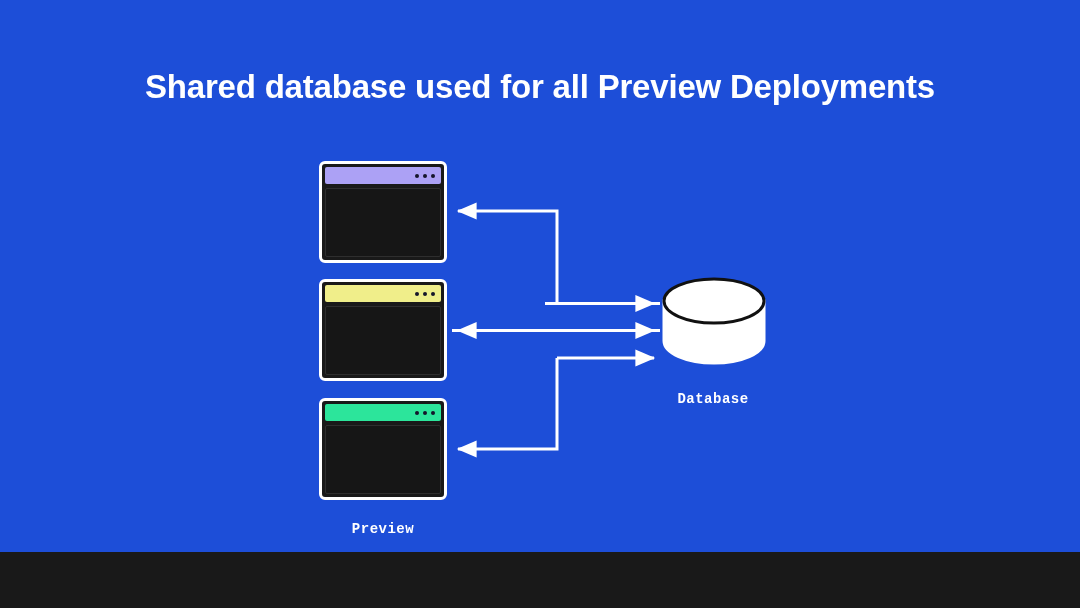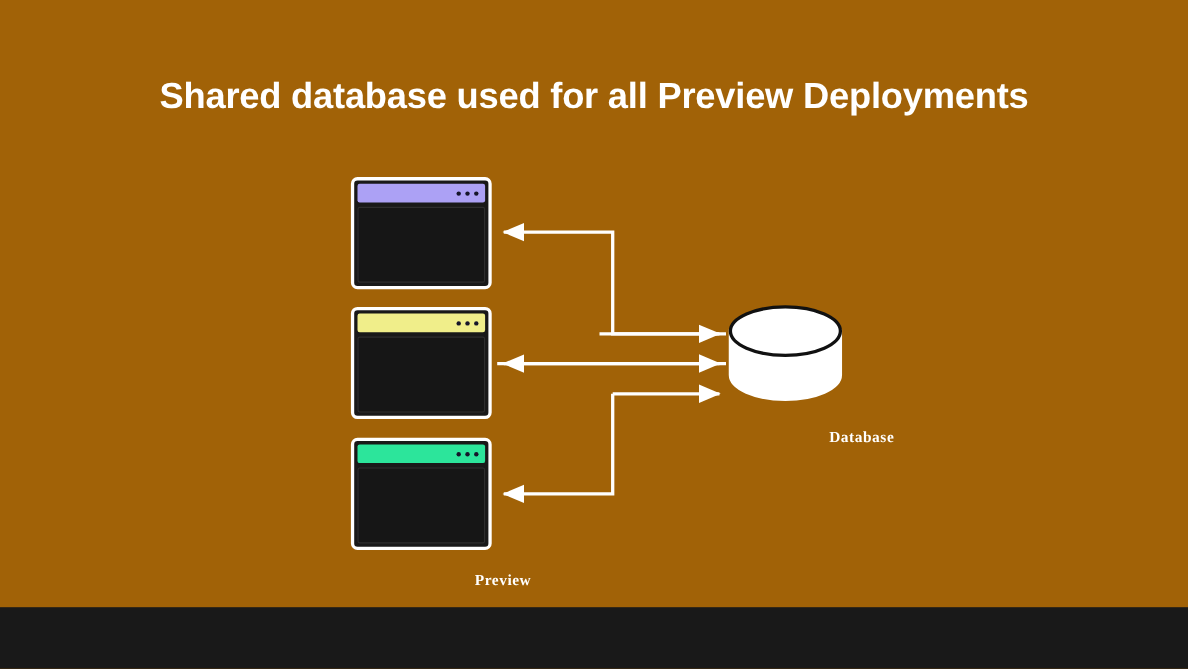--- a/index.html
+++ b/index.html
@@ -10,21 +10,21 @@
     width: 1080px;
     height: 608px;
     background: #191919;
     font-family: "Liberation Sans", sans-serif;
     overflow: hidden;
   }
   .slide {
     position: relative;
     width: 1080px;
     height: 552px;
-    background: #a16207;
+    background: #1d4ed8;
   }
   .slide-title {
     position: absolute;
     top: 68px;
     left: 0;
     width: 1080px;
     text-align: center;
     color: #ffffff;
     font-family: "Liberation Sans", sans-serif;
     font-weight: bold;
@@ -75,26 +75,26 @@
   }
 
   #win-1 { left: 319px; top: 161px; }
   #win-2 { left: 319px; top: 279px; }
   #win-3 { left: 319px; top: 398px; }
 
   
   .mono-label {
     position: absolute;
     color: #ffffff;
-    font-family: Liberation Serif, serif;
+    font-family: Liberation Mono, monospace;
     font-weight: bold;
     font-size: 14px;
     letter-spacing: 0.5px;
     white-space: nowrap;
-    text-align: right;
+    text-align: center;
   }
   #previews-label {
     left: 283px;
     top: 521px;
     width: 200px;
   }
   #database-label {
     left: 613px;
     top: 391px;
     width: 200px;

